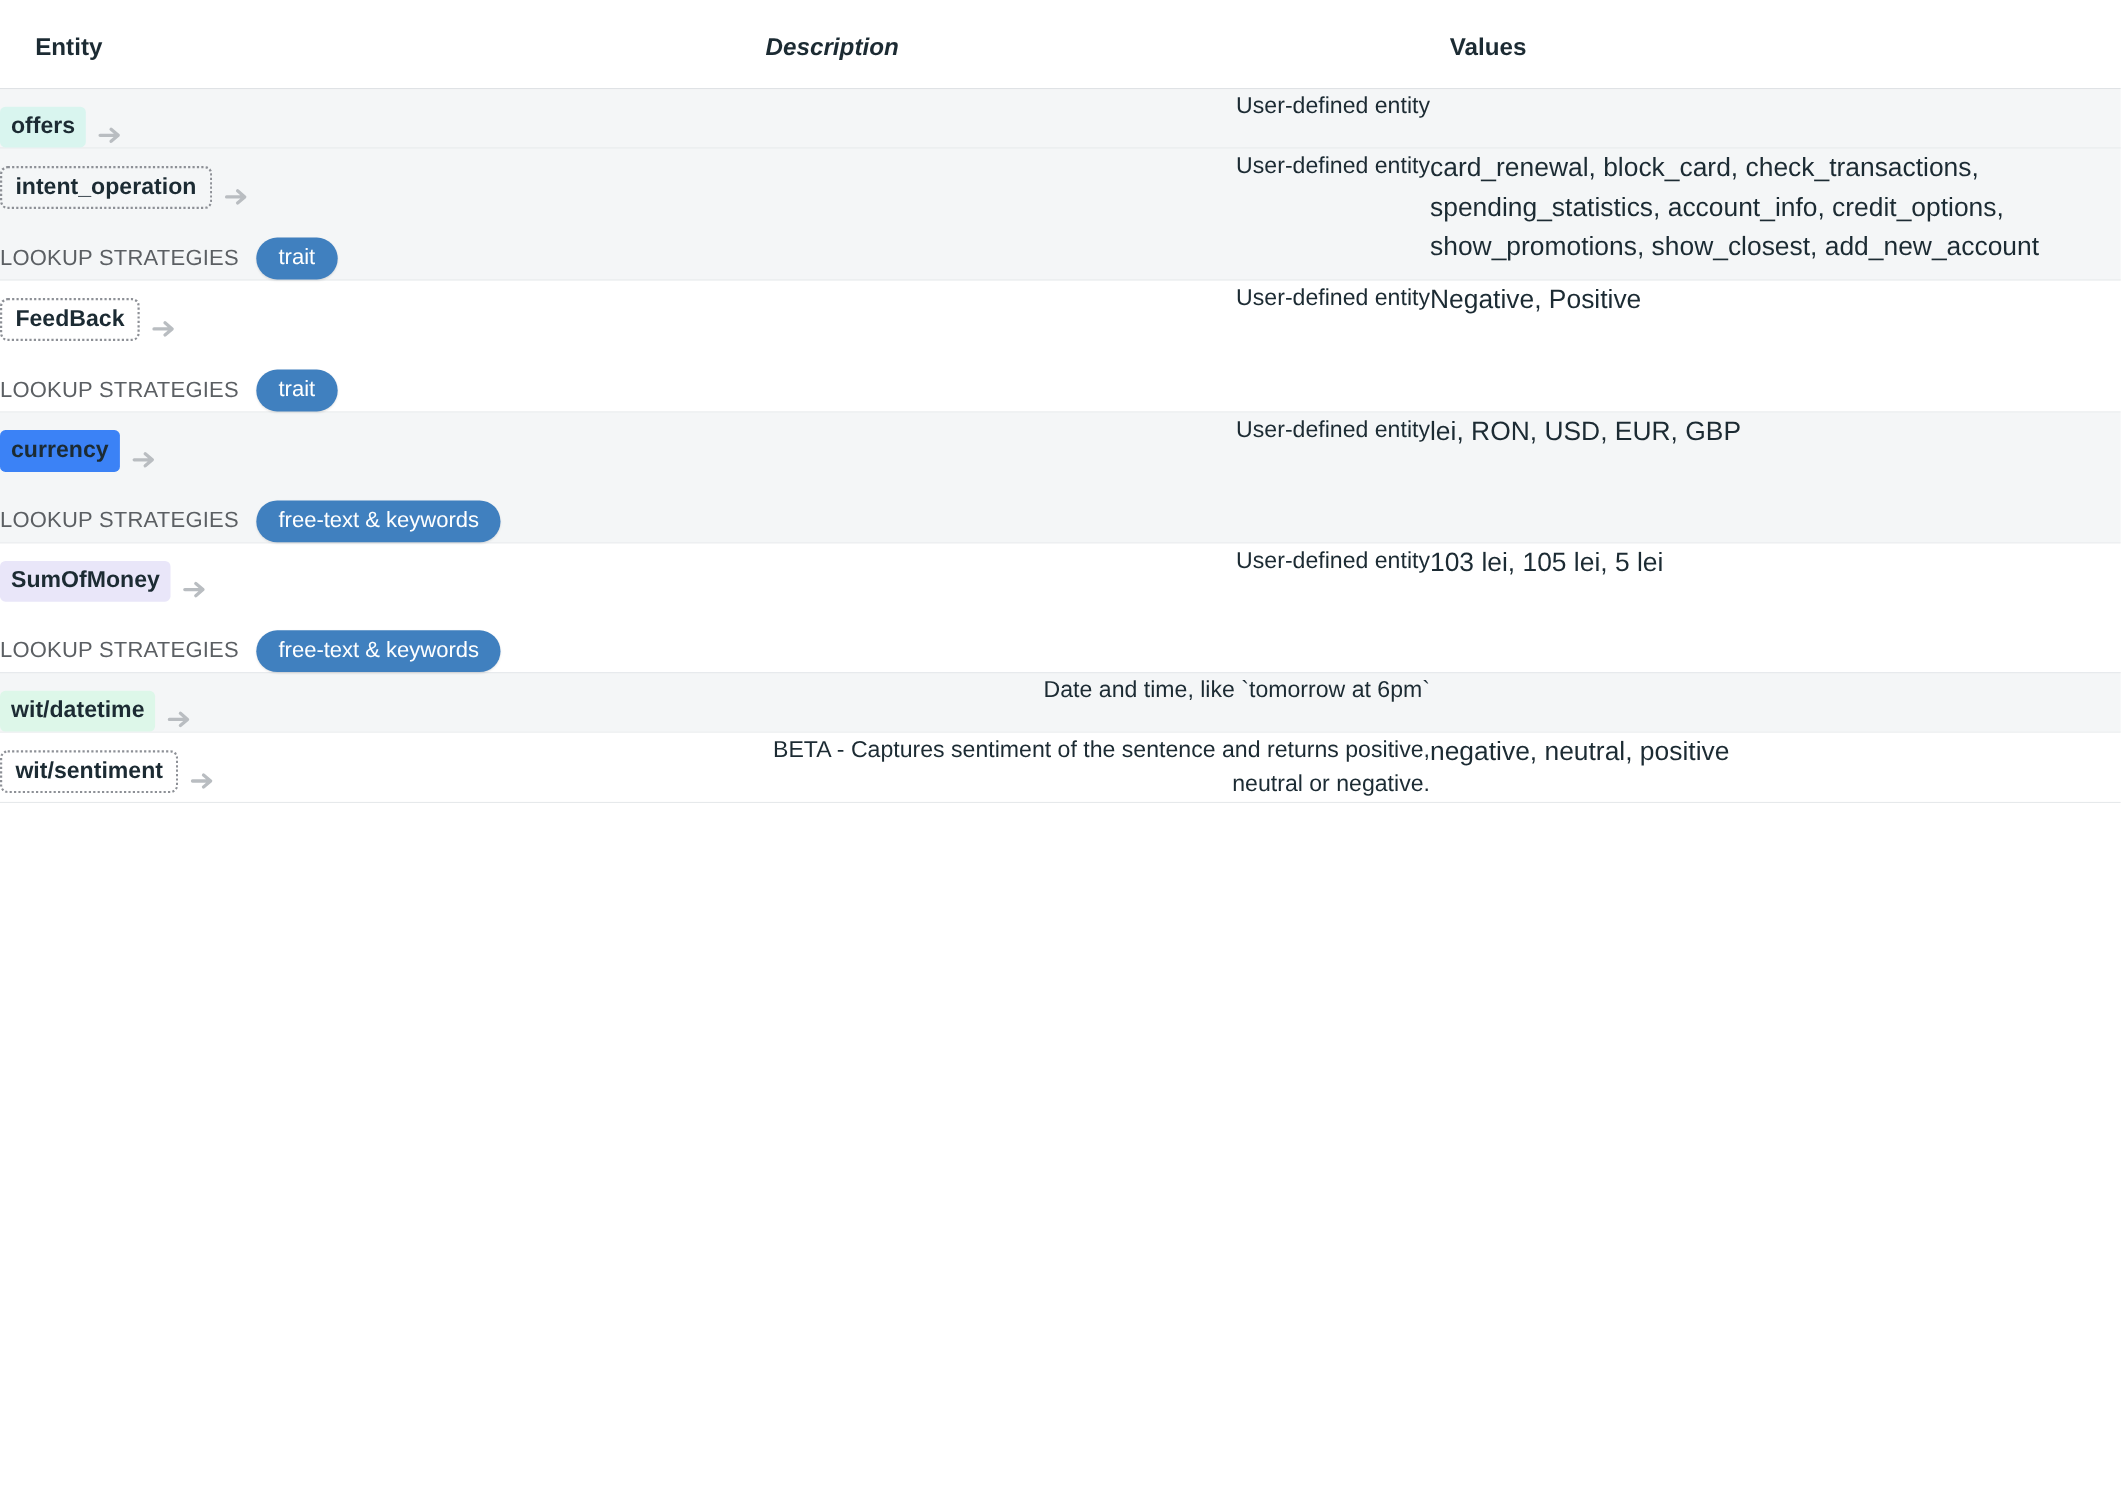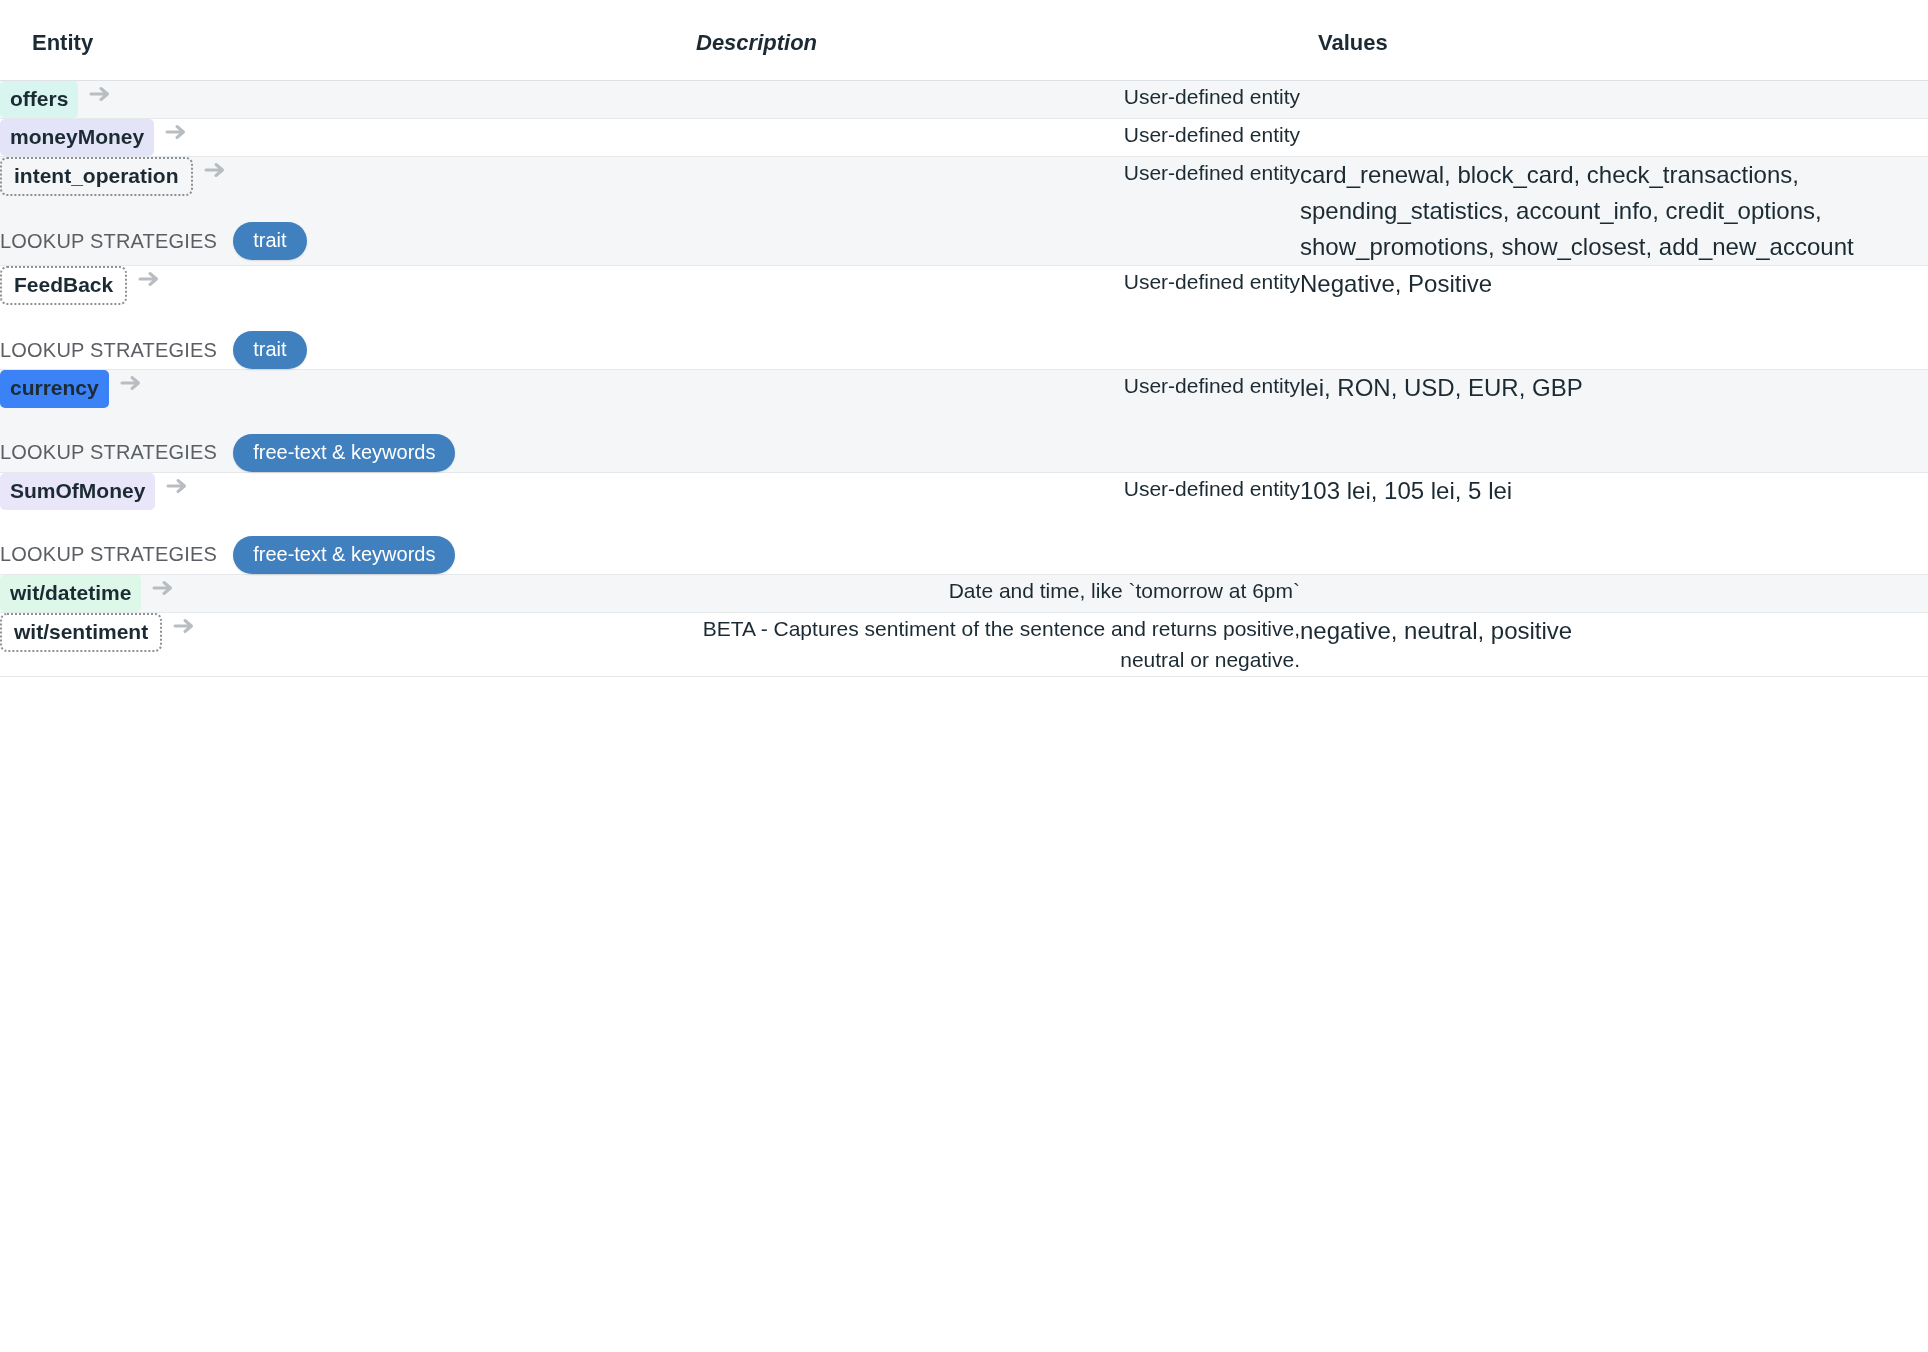--- a/index.html
+++ b/index.html
@@ -67,22 +67,23 @@
     padding: 0;
   }
 
   .cell-entity { padding: 26px 0 26px 32px; }
   .cell-desc   { padding: 28px 30px 26px 36px; }
   .cell-values { padding: 28px 40px 26px 18px; }
 
   
   .entity-line {
     display: flex;
-    align-items: flex-start;
+    align-items: flex-end;
     gap: 10px;
+    margin-top: 16px;
   }
 
   .chip {
     display: inline-block;
     font-size: 21px;
     font-weight: bold;
     color: #1c2b33;
     padding: 6px 10px 7px 10px;
     border-radius: 5px;
     line-height: 1.15;
@@ -178,38 +179,20 @@
               </span>
             </div>
           </td>
           <td class="cell-desc">
             <div class="desc-text">User-defined entity</div>
           </td>
           <td class="cell-values">
             <div class="values-text"></div>
           </td>
         </tr>
-        <tr class="plain">
-          <td class="cell-entity">
-            <div class="entity-line">
-              <span class="chip lavender">moneyMoney</span>
-              <span class="arrow-icon">
-                <svg width="24" height="24" viewBox="0 0 24 24" aria-hidden="true">
-                  <path d="M3 12h15M13 6.5l6.5 5.5L13 17.5" fill="none" stroke="#b9bdc1" stroke-width="3" stroke-linecap="round" stroke-linejoin="round"></path>
-                </svg>
-              </span>
-            </div>
-          </td>
-          <td class="cell-desc">
-            <div class="desc-text">User-defined entity</div>
-          </td>
-          <td class="cell-values">
-            <div class="values-text"></div>
-          </td>
-        </tr>
         <tr class="shaded">
           <td class="cell-entity">
             <div class="entity-line">
               <span class="chip dotted">intent_operation</span>
               <span class="arrow-icon">
                 <svg width="24" height="24" viewBox="0 0 24 24" aria-hidden="true">
                   <path d="M3 12h15M13 6.5l6.5 5.5L13 17.5" fill="none" stroke="#b9bdc1" stroke-width="3" stroke-linecap="round" stroke-linejoin="round"></path>
                 </svg>
               </span>
             </div>

